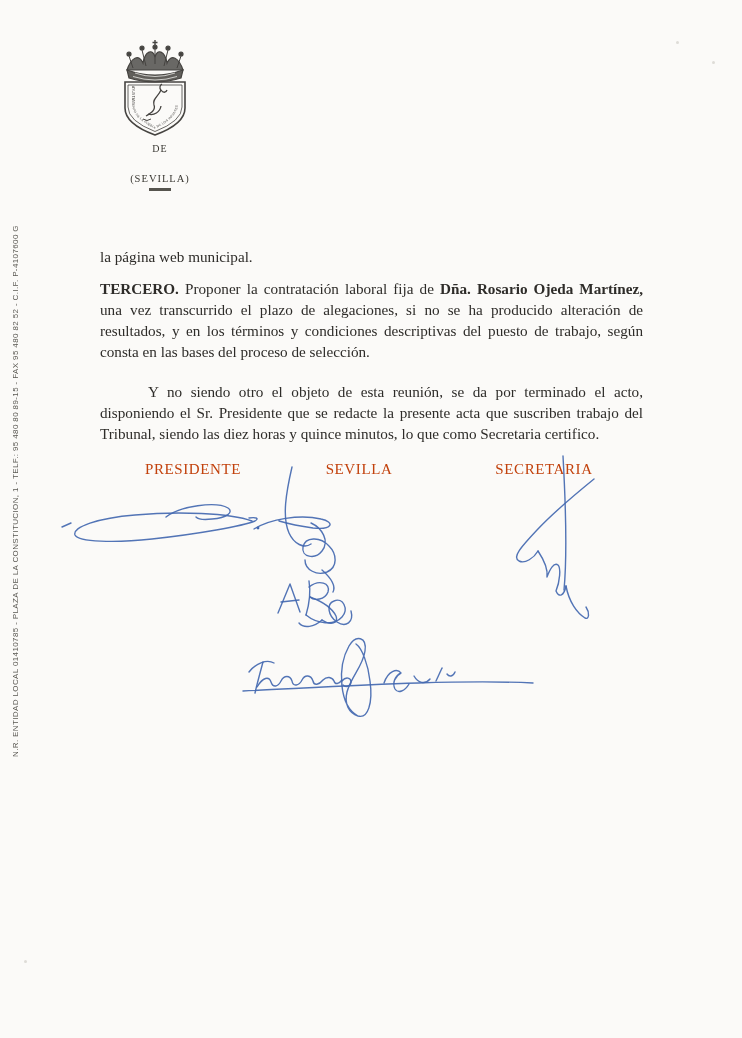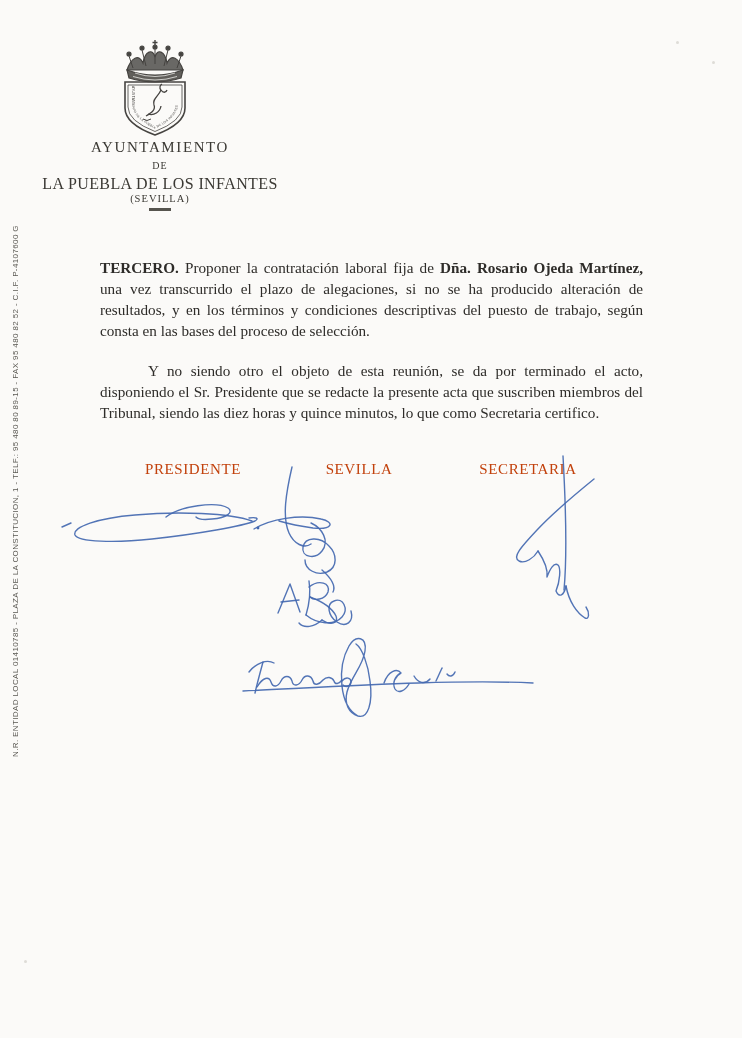--- a/index.html
+++ b/index.html
@@ -17,38 +17,38 @@
     color:#5a5852;
   }
   .crest-svg{position:absolute;left:115px;top:40px;}
   .org-block{
     position:absolute;left:20px;top:139px;width:280px;
     text-align:center;color:#3a3833;
   }
   .org-name{font-size:15px;letter-spacing:1.6px;}
   .org-de{font-size:10px;letter-spacing:1.2px;margin-top:4px;}
   .org-city{font-size:16px;letter-spacing:.4px;margin-top:4px;}
-  .org-prov{font-size:10.5px;letter-spacing:1px;margin-top:0;}
+  .org-prov{font-size:10.5px;letter-spacing:1px;margin-top:19px;}
   .org-dash{width:22px;height:3px;background:#56544e;margin:4px auto 0 auto;}
   .body-text{
     position:absolute;left:100px;top:246px;width:543px;
     font-size:15.2px;line-height:21px;text-align:justify;
     color:#2e2c29;
   }
   .body-text p{margin:0;}
   .p2{margin-top:11px !important;}
   .p3{margin-top:19px !important;text-indent:48px;}
   .bold{font-weight:bold;}
   .sig-label{
     position:absolute;top:461px;transform:translateX(-50%);
     font-size:15px;letter-spacing:.6px;color:#c2410c;white-space:nowrap;
   }
   .lbl-presidente{left:193px;}
   .lbl-vocales{left:359px;}
-  .lbl-secretaria{left:528px;}
+  .lbl-secretaria{left:544px;}
   .sig-overlay{position:absolute;left:0;top:0;}
   .sig-overlay path{fill:none;stroke:#4368b0;stroke-width:1.4;stroke-linecap:round;stroke-linejoin:round;opacity:.92;}
   .speck{position:absolute;width:3px;height:3px;border-radius:50%;background:#dedcd7;}
 </style>
 </head>
 <body>
 
 <div class="side-text">N.R. ENTIDAD LOCAL 01410785 - PLAZA DE LA CONSTITUCION, 1 - TELF.: 95 480 80 89-15 - FAX 95 480 82 52 - C.I.F. P-4107600 G</div>
 
 <svg class="crest-svg" width="80" height="100" viewBox="0 0 80 100">
@@ -74,30 +74,29 @@
     <g stroke-width="1.3">
       <path d="M46 50 C43 57 37 59 39 65 C41 70 36 73 31 76"></path>
       <path d="M33 74 C39 76 45 72 46 66"></path>
       <path d="M46 50 C48 53 51 53 52 50 M46 50 C44 48 45 45 47 44"></path>
       <path d="M28 79 q4 3 8 0" stroke-width="1"></path>
     </g>
   </g>
 </svg>
 
 <div class="org-block">
-  <div class="org-name">AYUNTAMIENTO</div>
   <div class="org-de">DE</div>
-  <div class="org-city">LA PUEBLA DE LOS INFANTES</div>
   <div class="org-prov">(SEVILLA)</div>
   <div class="org-dash"></div>
 </div>
 
 <div class="body-text">
+  <p>la página web municipal.</p>
   <p class="p2"><span class="bold">TERCERO.</span><span> Proponer la contratación laboral fija de </span><span class="bold">Dña. Rosario Ojeda Martínez,</span><span> una vez transcurrido el plazo de alegaciones, si no se ha producido alteración de resultados, y en los términos y condiciones descriptivas del puesto de trabajo, según consta en las bases del proceso de selección.</span></p>
-  <p class="p3">Y no siendo otro el objeto de esta reunión, se da por terminado el acto, disponiendo el Sr. Presidente que se redacte la presente acta que suscriben miembros del Tribunal, siendo las diez horas y quince minutos, lo que como Secretaria certifico.</p>
+  <p class="p3">Y no siendo otro el objeto de esta reunión, se da por terminado el acto, disponiendo el Sr. Presidente que se redacte la presente acta que suscriben trabajo del Tribunal, siendo las diez horas y quince minutos, lo que como Secretaria certifico.</p>
 </div>
 
 <div class="sig-label lbl-presidente">PRESIDENTE</div>
 <div class="sig-label lbl-vocales">SEVILLA</div>
 <div class="sig-label lbl-secretaria">SECRETARIA</div>
 
 <svg class="sig-overlay" width="742" height="1038" viewBox="0 0 742 1038">
   <g>
     <path d="M166 517 C180 506 216 501 228 508 C234 512 227 518 212 519 C204 520 198 519 196 517"></path>
     <path d="M252 521 C230 513 178 511 135 515 C98 518 72 527 75 535 C78 542 115 543 152 539 C198 534 243 526 255 521 C260 518 255 517 249 518"></path>

